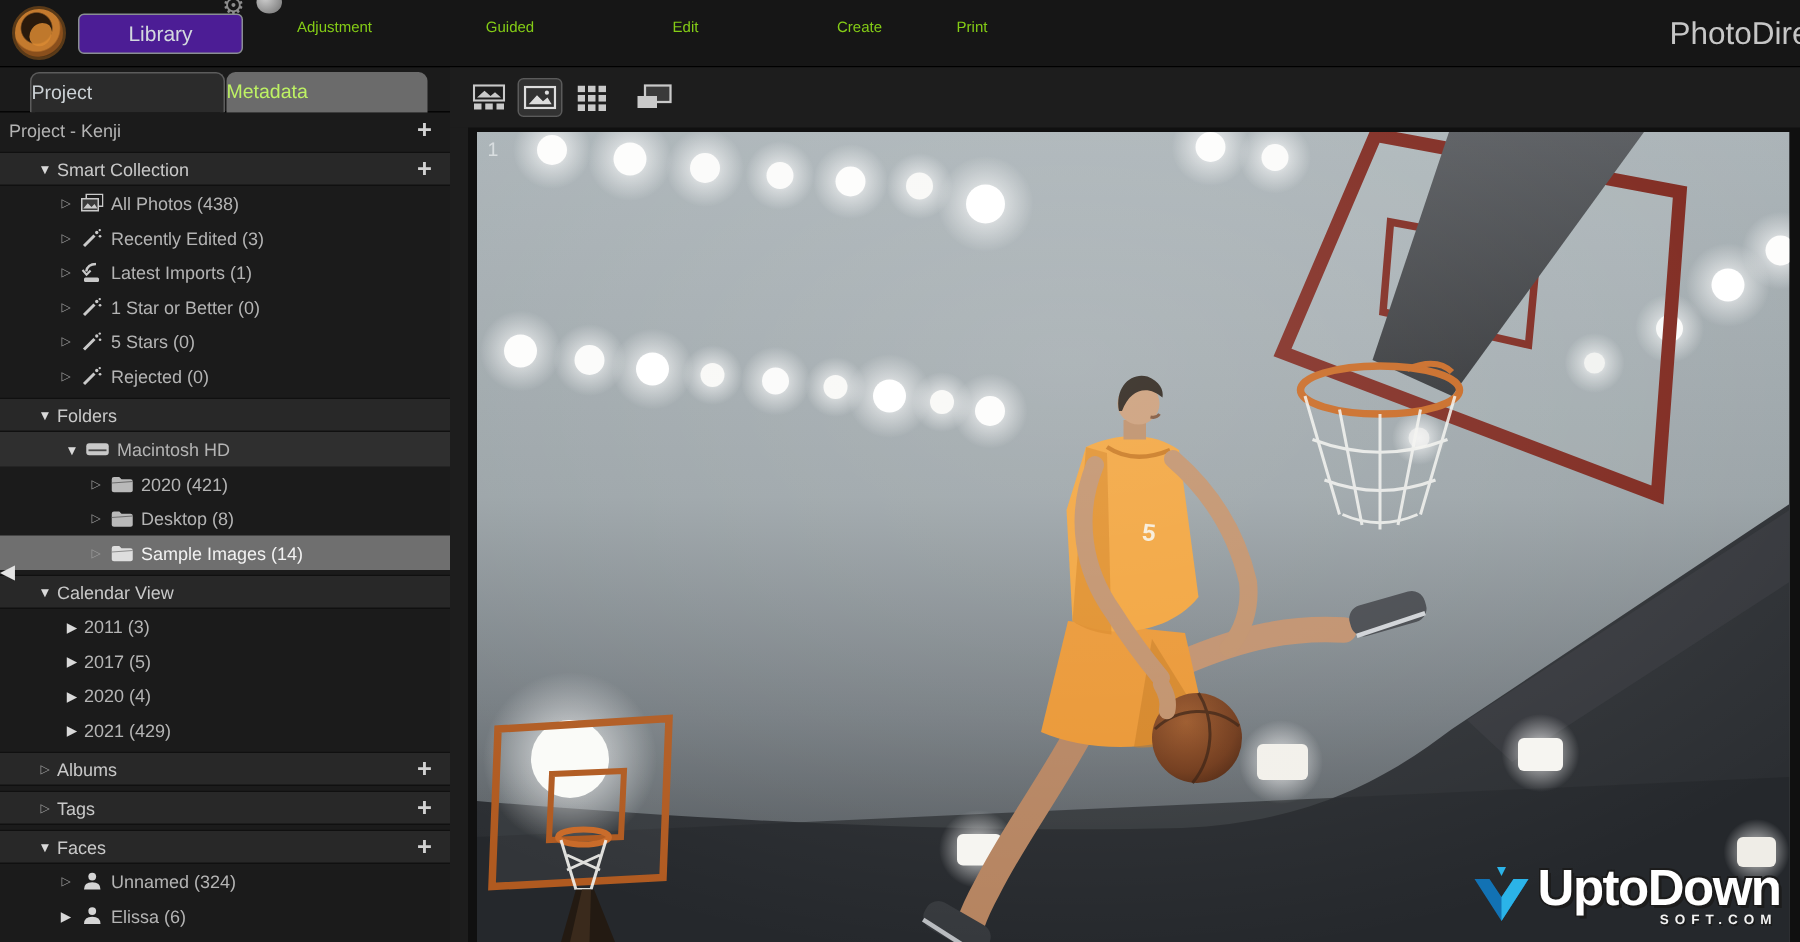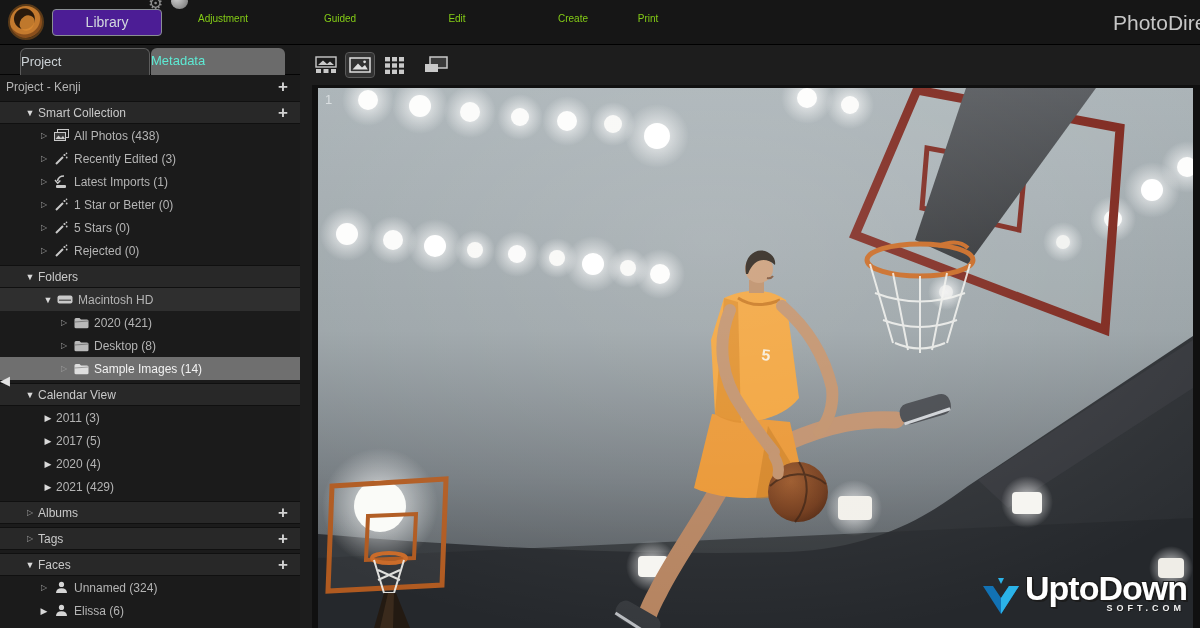--- a/index.html
+++ b/index.html
@@ -20,21 +20,21 @@
   .menu-item { position:absolute; top:13px; font-size:10px; color:#84cc16; cursor:default; transform:translateX(-50%); }
   .lib-btn { position:absolute; left:52px; top:9px; width:110px; height:27px; border:1px solid #8a8f93;
              border-radius:4px; background:#4c1d95; color:#d3d9de; font-size:14px; text-align:center; line-height:25px; }
   .app-title { position:absolute; left:1113px; top:11px; font-size:21px; color:#c6c6c6; white-space:nowrap; }
 
   
   .sidebar { position:absolute; left:0; top:45px; width:300px; height:583px; background:#1b1b1b; overflow:hidden; }
   .tabs { position:relative; height:30px; border-bottom:1px solid #050505; }
   .tab { position:absolute; top:3px; height:27px; border-radius:6px 6px 0 0; font-size:13px; text-align:left; line-height:26px; }
   .tab-project { left:20px; width:130px; background:#2b2b2b; border:1px solid #5c5c5c; border-bottom:none; color:#ccd2d6; }
-  .tab-metadata { left:151px; width:134px; background:#6b6b6b; color:#5eead4; }
+  .tab-metadata { left:151px; width:134px; background:#6b6b6b; color:#bef264; }
   .row { position:relative; height:23px; display:flex; align-items:center; font-size:12px; color:#b4b4b4; white-space:nowrap; }
   .hdr { background:#282828; border-top:1px solid #101010; border-bottom:1px solid #101010; color:#c9c9c9; margin-top:3px; }
   .row.sel { background:#6f6f6f; color:#f2f2f2; }
   .row.hilite { background:#2f2f2f; }
   .tri { display:inline-block; width:16px; text-align:center; font-size:8px; color:#9c9c9c; flex:none; }
   .tri.filled { color:#d9d9d9; font-size:9px; }
   .plus { margin-left:auto; margin-right:12px; font-size:17px; font-weight:bold; color:#d2d2d2; line-height:1; }
   .sico { display:inline-flex; width:18px; justify-content:center; margin-right:4px; flex:none; }
   .sico svg { display:block; }
   .pl18{padding-left:6px}.pl22{padding-left:22px}.pl36{padding-left:36px}
@@ -45,21 +45,21 @@
   .main { position:absolute; left:300px; top:45px; width:900px; height:583px; background:#1d1d1d; }
   .viewbar { position:absolute; left:0; top:0; width:900px; height:40px; background:#1d1d1d; }
   .vbtn { position:absolute; top:8px; width:28px; height:24px; border-radius:3px; display:flex; align-items:center; justify-content:center; }
   .vbtn.active { background:#323232; outline:1px solid #5b5b5b; }
   .photo-frame { position:absolute; left:12px; top:40px; width:888px; height:543px; background:#101010; }
   .photo { position:absolute; left:6px; top:3px; width:875px; height:540px; overflow:hidden; background:#4a4f53; }
   .photo svg { display:block; }
   .img-badge { position:absolute; left:7px; top:4px; font-size:13px; color:#e8ecee; opacity:.75; }
 
   
-  .watermark { position:absolute; right:6px; bottom:10px; display:flex; align-items:center; }
+  .watermark { position:absolute; right:6px; bottom:10px; display:flex; align-items:flex-end; }
   .wm-logo { margin-top:6px; margin-right:2px; }
   .wm-text { display:flex; flex-direction:column; align-items:flex-end; }
   .wm-title { font-size:34px; font-weight:bold; letter-spacing:-1px; color:#ffffff; line-height:0.9;
               text-shadow:2px 2px 0 #1c1c1c, -1px -1px 0 #1c1c1c, 1px -1px 0 #1c1c1c, -1px 1px 0 #1c1c1c; }
   .wm-sub { font-size:9px; font-weight:bold; letter-spacing:4px; color:#f2f2f2; margin-right:2px;
             text-shadow:1px 1px 0 #1c1c1c; }
 </style>
 </head>
 <body>
 

